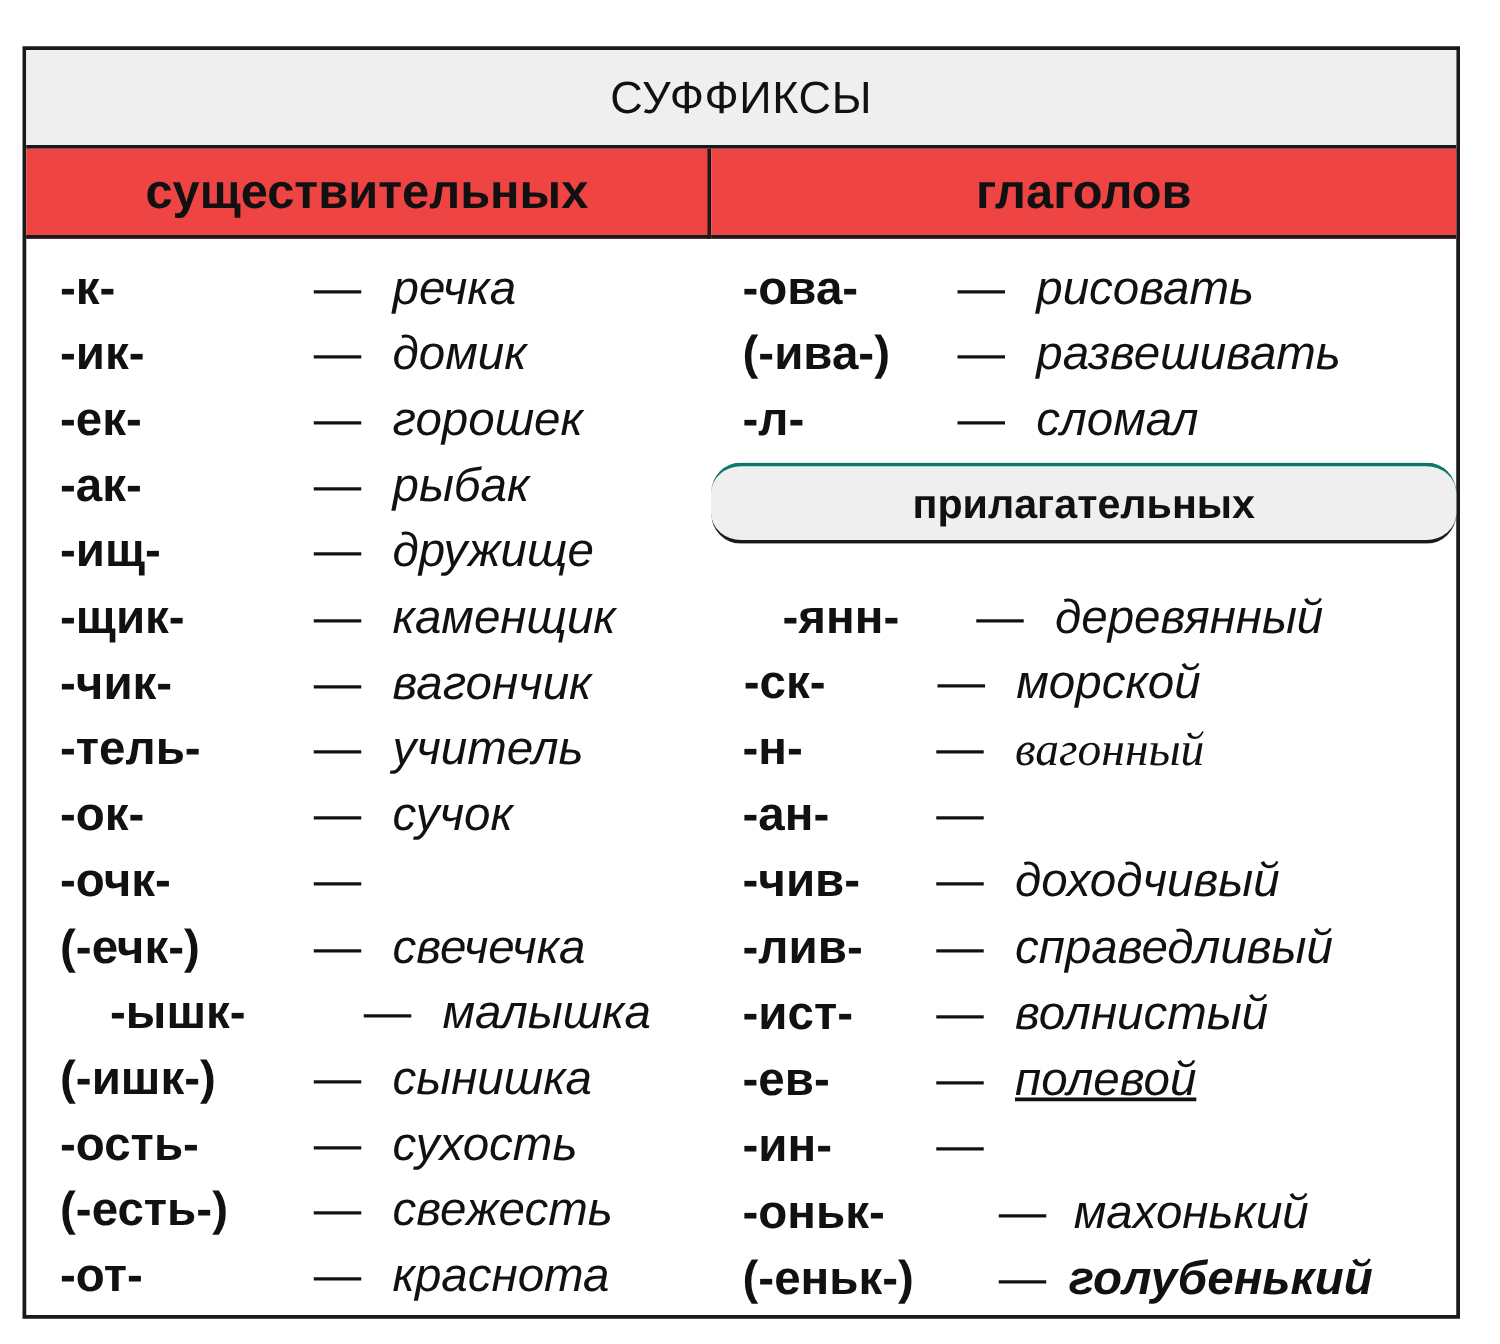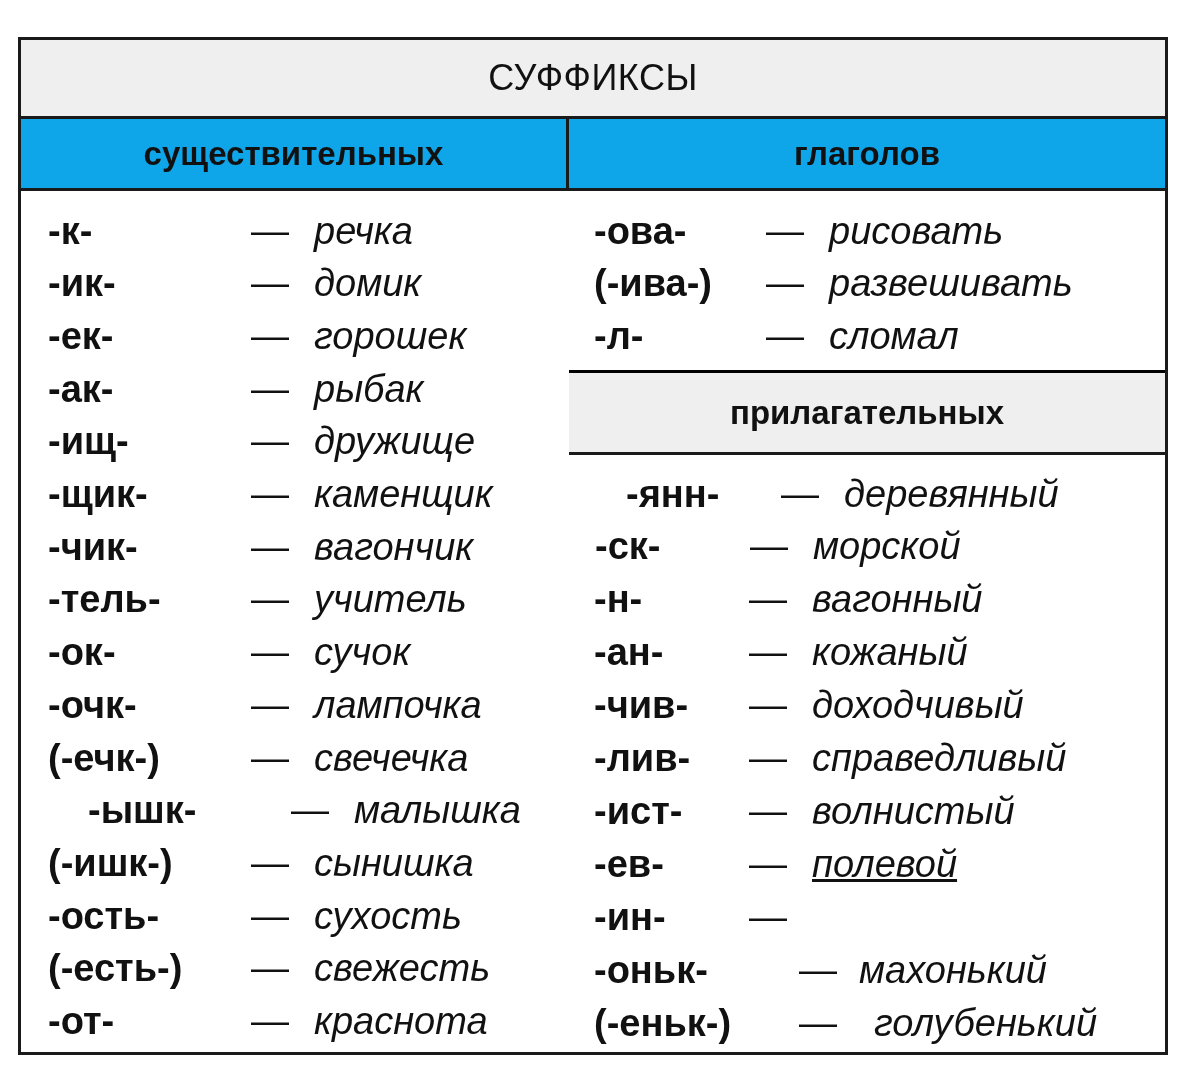--- a/index.html
+++ b/index.html
@@ -1,27 +1,27 @@
 <!DOCTYPE html>
 <html><head>
 <meta charset="utf-8">
 <style>
   html, body { margin:0; padding:0; background:#ffffff; }
   body { width:1200px; height:1075px; position:relative; overflow:hidden; font-family:"Liberation Sans", sans-serif; color:#111; }
   .table { position:absolute; left:18px; top:37px; width:1150px; height:1018px; border:3px solid #1a1a1a; box-sizing:border-box; background:#fff; }
   .title-row { position:absolute; left:0; top:0; width:100%; height:79px; background:#efefef; border-bottom:3px solid #1a1a1a; box-sizing:border-box; display:flex; align-items:center; justify-content:center; font-size:36px; letter-spacing:0.5px; }
-  .sub-row { position:absolute; top:79px; height:72px; background:#0ea5e9; border-bottom:3px solid #1a1a1a; box-sizing:border-box; display:flex; align-items:center; justify-content:center; font-weight:bold; font-size:33px; }
+  .sub-row { position:absolute; top:79px; height:72px; background:#ef4444; border-bottom:3px solid #1a1a1a; box-sizing:border-box; display:flex; align-items:center; justify-content:center; font-weight:bold; font-size:39px; }
   .sub-left { left:0; width:548px; border-right:3px solid #1a1a1a; }
   .sub-right { left:548px; right:0; }
   .col { position:absolute; }
   .row { position:absolute; height:52px; display:flex; align-items:center; font-size:38px; white-space:nowrap; }
   .suffix { font-weight:bold; position:absolute; left:0; }
   .dash { position:absolute; }
   .example { position:absolute; font-style:italic; }
-  .adj-head { position:absolute; left:548px; right:0; top:330px; height:85px; background:#efefef; border-top:3px solid #000000; border-bottom:3px solid #1a1a1a; box-sizing:border-box; display:flex; align-items:center; justify-content:center; font-weight:bold; font-size:33px; }
+  .adj-head { position:absolute; left:548px; right:0; top:330px; height:65px; background:#efefef; border-top:3px solid #0f766e; border-bottom:3px solid #1a1a1a; box-sizing:border-box; display:flex; align-items:center; justify-content:center; font-weight:bold; font-size:33px;border-radius:24px; }
 </style>
 </head>
 <body>
 
 <div class="table">
   <div class="title-row">СУФФИКСЫ</div>
   <div class="sub-row sub-left">существительных</div>
   <div class="sub-row sub-right">глаголов</div>
 
   <div class="col" id="nouns-col" style="left:27px; top:0; width:515px; height:100%;">
@@ -66,21 +66,20 @@
         <span class="example" style="left: 266px;">учитель</span>
       </div>
       <div class="row" style="top: 586.6px; left: 0px; width: 100%;">
         <span class="suffix">-ок-</span>
         <span class="dash" style="left: 203px;">—</span>
         <span class="example" style="left: 266px;">сучок</span>
       </div>
       <div class="row" style="top: 639.3px; left: 0px; width: 100%;">
         <span class="suffix">-очк-</span>
         <span class="dash" style="left: 203px;">—</span>
-        <span class="example" style="left: 266px;">лампочка</span>
       </div>
       <div class="row" style="top: 692px; left: 0px; width: 100%;">
         <span class="suffix">(-ечк-)</span>
         <span class="dash" style="left: 203px;">—</span>
         <span class="example" style="left: 266px;">свечечка</span>
       </div>
       <div class="row" style="top: 744.7px; left: 0px; width: 100%; margin-left: 40px;">
         <span class="suffix">-ышк-</span>
         <span class="dash" style="left: 203px;">—</span>
         <span class="example" style="left: 266px;">малышка</span>
@@ -132,26 +131,25 @@
         <span class="example" style="left: 218px;">деревянный</span>
       </div>
       <div class="row" style="top: 480.9px; left: 1px; width: 100%; text-align: right;">
         <span class="suffix">-ск-</span>
         <span class="dash" style="left: 155px;">—</span>
         <span class="example" style="left: 218px;">морской</span>
       </div>
       <div class="row" style="top: 533.8px; left: 0px; width: 100%;">
         <span class="suffix">-н-</span>
         <span class="dash" style="left: 155px;">—</span>
-        <span class="example" style="left: 218px;">вагонный</span>
+        <span class="example" style="left: 218px; font-family: Liberation Serif, serif;">вагонный</span>
       </div>
       <div class="row" style="top: 586.7px; left: 0px; width: 100%;">
         <span class="suffix">-ан-</span>
         <span class="dash" style="left: 155px;">—</span>
-        <span class="example" style="left: 218px;">кожаный</span>
       </div>
       <div class="row" style="top: 639.6px; left: 0px; width: 100%;">
         <span class="suffix">-чив-</span>
         <span class="dash" style="left: 155px;">—</span>
         <span class="example" style="left: 218px;">доходчивый</span>
       </div>
       <div class="row" style="top: 692.5px; left: 0px; width: 100%;">
         <span class="suffix">-лив-</span>
         <span class="dash" style="left: 155px;">—</span>
         <span class="example" style="left: 218px;">справедливый</span>
@@ -171,16 +169,16 @@
         <span class="dash" style="left: 155px;">—</span>
       </div>
       <div class="row" style="top: 904.1px; left: 0px; width: 100%;">
         <span class="suffix">-оньк-</span>
         <span class="dash" style="left: 205px;">—</span>
         <span class="example" style="left: 265px;">махонький</span>
       </div>
       <div class="row" style="top: 957px; left: 0px; width: 100%;">
         <span class="suffix">(-еньк-)</span>
         <span class="dash" style="left: 205px;">—</span>
-        <span class="example" style="left: 280px;">голубенький</span>
+        <span class="example" style="left: 261px; font-weight: bold;">голубенький</span>
       </div>
     </div>
 </div>
 
 </body></html>

